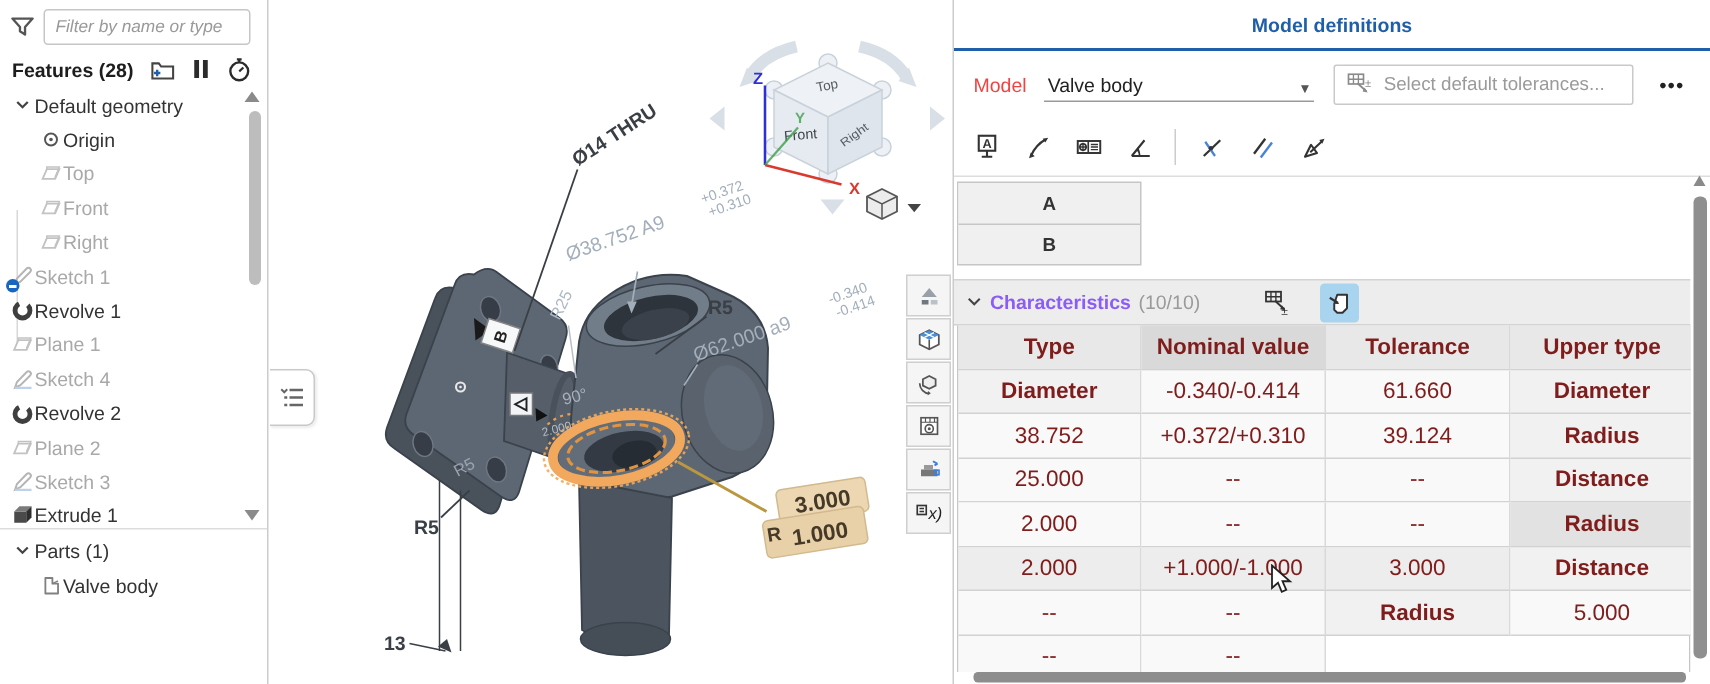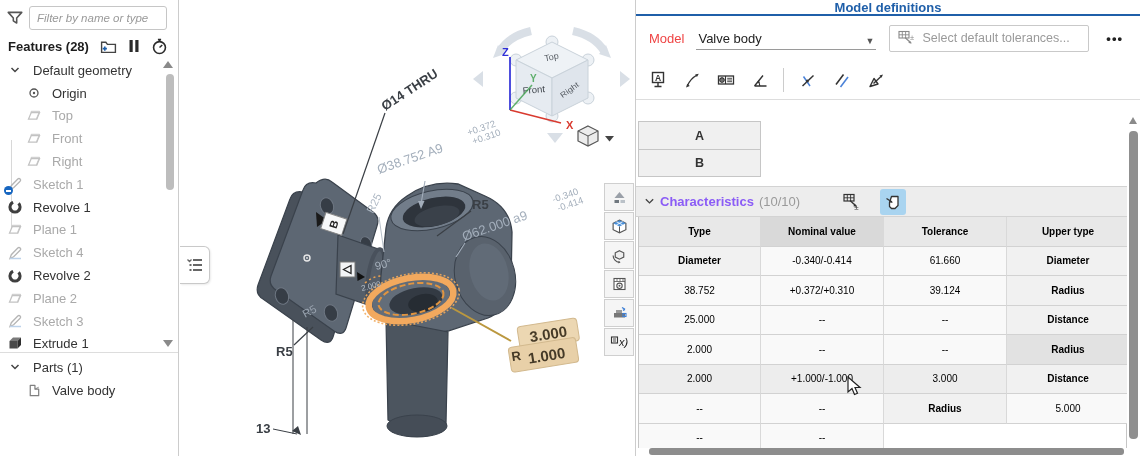--- a/index.html
+++ b/index.html
@@ -11,62 +11,62 @@
   
   .sidebar{position:absolute;left:0;top:0;width:179px;height:456px;background:#fff;border-right:1px solid #ccc}
   .filter-row{position:absolute;top:6px;left:6px;display:flex;align-items:center;gap:5px}
   .filter-input{width:138px;height:24px;border:1px solid #c6c6c6;border-radius:3px;padding:0 7px;font-size:11.5px;color:#444}
   .filter-input::placeholder{color:#999;font-style:italic;font-family:"Liberation Sans",sans-serif}
   .features-head{position:absolute;top:36px;left:8px;right:10px;height:20px;display:flex;align-items:center}
   .features-title{font-weight:bold;font-size:13px;color:#1d1d1d}
   .fh-icons{margin-left:auto;display:flex;align-items:center;gap:11px}
   .tree{position:absolute;top:59px;left:0;width:162px}
   .tree-connector{position:absolute;left:11px;top:81px;height:90px;border-left:1px solid #d8d8d8}
-  .trow{height:22.8px;display:flex;align-items:center;font-size:13px;color:#333;padding-left:7px;gap:10px;white-space:nowrap}
+  .trow{height:22.8px;display:flex;align-items:center;font-size:13px;color:#333;padding-left:7px;gap:0;white-space:nowrap}
   .trow.child{padding-left:26px}
   .trow.m{color:#a9a9a9}
   .ticon{flex:0 0 16px;position:relative}
   .badge{position:absolute;left:-3px;bottom:-3px;width:9px;height:9px;background:#1766c0;border-radius:50%;display:flex;align-items:center;justify-content:center}
   .badge::after{content:"";width:5px;height:1.6px;background:#fff}
   .tree-scroll-up{position:absolute;top:61px;right:5px;width:0;height:0;border-left:5px solid transparent;border-right:5px solid transparent;border-bottom:7px solid #8a8a8a}
   .tree-scroll-thumb{position:absolute;top:74px;right:4px;width:8px;height:116px;background:#bdbdbd;border-radius:4px}
   .tree-scroll-down{position:absolute;top:340px;right:5px;width:0;height:0;border-left:5px solid transparent;border-right:5px solid transparent;border-top:7px solid #8a8a8a}
   .parts-sec{position:absolute;top:352px;left:0;right:0;border-top:1px solid #ddd;padding-top:3px}
 
   
   .viewport{position:absolute;left:180px;top:0;width:455px;height:456px;background:#fff}
   .scene{position:absolute;left:0;top:0}
   .flyout{position:absolute;left:0;top:246px;width:30px;height:38px;background:#fff;border:1px solid #c9c9c9;border-left:none;border-radius:0 6px 6px 0;display:flex;align-items:center;justify-content:center;box-shadow:1px 1px 2px rgba(0,0,0,.08)}
   .vtools{position:absolute;right:1px;top:183px;width:30px}
   .vtool{width:30px;height:28px;background:#f5f5f5;border:1px solid #cfcfcf;margin-bottom:1px;display:flex;align-items:center;justify-content:center}
 
   
   .rpanel{position:absolute;left:635px;top:0;width:505px;height:456px;background:#fff;border-left:1px solid #ccc}
-  .rp-head{height:16px;display:flex;justify-content:center;border-bottom:2px solid #1f5fa9}
+  .rp-head{height:34px;display:flex;align-items:center;justify-content:center;border-bottom:2px solid #1f5fa9}
   .rp-title{color:#1f5fa9;font-weight:bold;font-size:13px}
   .model-row{height:44px;display:flex;align-items:center;padding:0 13px}
   .model-label{font-size:13px;color:#ef4444}
   .model-select{width:180px;margin-left:12px;border-bottom:1px solid #9a9a9a;display:flex;align-items:flex-end;justify-content:space-between;height:24px;font-size:13px;color:#222;padding:0 2px 3px 2px}
   .caret{color:#555;font-size:9px}
   .tol-btn{width:200px;height:27px;margin-left:13px;border:1px solid #c9c9c9;border-radius:2px;display:flex;align-items:center;gap:6px;padding:0 7px;color:#9a9a9a;font-size:12.5px;white-space:nowrap;overflow:hidden}
   .ellipsis{margin-left:auto;color:#222;font-size:13px;letter-spacing:1px;font-weight:bold;padding-right:4px}
   .anno-toolbar{height:40px;display:flex;align-items:center;padding:0 7px;border-bottom:1px solid #ddd;gap:5px}
   .abtn{width:29px;height:29px;display:flex;align-items:center;justify-content:center;border-radius:3px}
   .adiv{width:1px;height:24px;background:#ccc;margin:0 4px}
   .content{position:absolute;top:112px;left:0;right:13px;bottom:8px;overflow:hidden}
   .datum-table{margin:9px 0 0 2px;width:123px;border:1px solid #c6c6c6}
   .datum-cell{height:27px;background:#f0f0f0;display:flex;align-items:center;justify-content:center;font-weight:bold;font-size:12.5px;color:#333}
   .datum-cell + .datum-cell{border-top:1px solid #c6c6c6}
   .char-head{margin-top:9px;height:31px;background:#ededed;border-top:1px solid #d3d3d3;border-bottom:1px solid #d3d3d3;display:flex;align-items:center;padding:0 8px;font-size:13px}
   .char-title{font-weight:bold;color:#8b5cf6;margin-left:5px}
   .char-count{color:#9a9a9a;margin-left:5px}
   .char-btn{width:26px;height:26px;display:flex;align-items:center;justify-content:center;margin-left:38px;border-radius:3px}
   .char-btn.active{background:#a9d4f0;margin-left:16px}
   .ctable{display:grid;grid-template-columns:122px 123px 123px 122px;margin-left:2px;border-left:1px solid #c6c6c6;border-right:1px solid #c6c6c6}
-  .cell{height:29.5px;display:flex;align-items:center;justify-content:center;font-size:10px;color:#000000;border-bottom:1px solid #d2d2d2;border-right:1px solid #d9d9d9}
+  .cell{height:29.5px;display:flex;align-items:center;justify-content:center;font-size:15px;color:#7f1d1d;border-bottom:1px solid #d2d2d2;border-right:1px solid #d9d9d9}
   .cell:nth-child(4n){border-right:none}
   .cell.h{background:#e8e8e8;font-weight:bold}
   .cell.h.sel{background:#d9d9d9}
   .cell.t{background:#f1f1f1;font-weight:bold}
   .cell.v{background:#f9f9f9}
   .cell.st{background:#e2e2e2;font-weight:bold}
   .cell.sv{background:#ededed}
   .vs-up{position:absolute;right:3px;top:117px;width:0;height:0;border-left:4.5px solid transparent;border-right:4.5px solid transparent;border-bottom:7px solid #8a8a8a}
   .vs-thumb{position:absolute;right:2px;top:131px;width:9px;height:308px;background:#8f8f8f;border-radius:4px}
   .hscroll{position:absolute;left:13px;right:16px;bottom:1px;height:7px;background:#8d8d8d;border-radius:3px}

